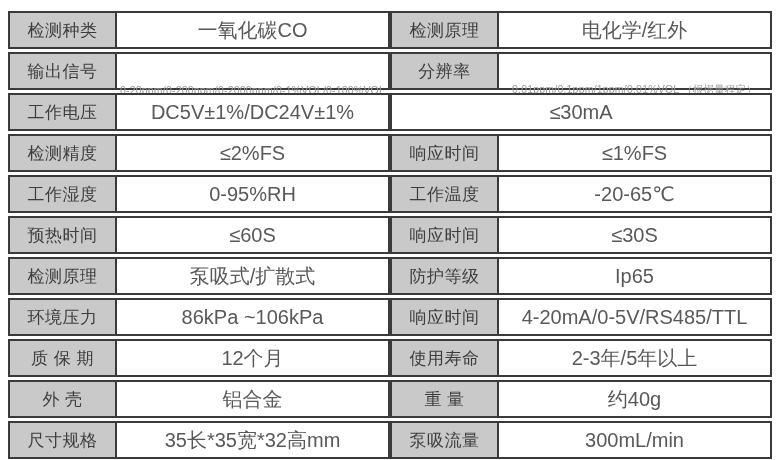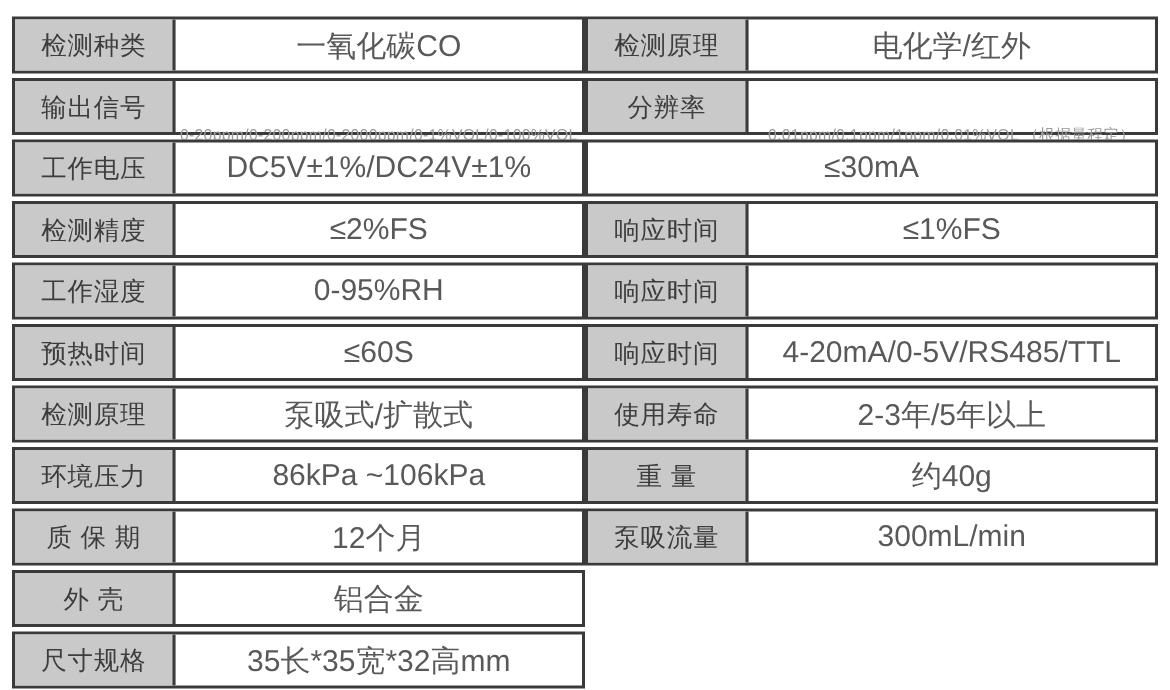--- a/index.html
+++ b/index.html
@@ -120,21 +120,30 @@
       <div class="value-cell small">0.01ppm/0.1ppm/1ppm/0.01%VOL （根据量程定）</div>
     </div>
     <div class="spec-row">
       <div class="value-cell">≤30mA</div>
     </div>
     <div class="spec-row">
       <div class="label-cell">响应时间</div>
       <div class="value-cell">≤1%FS</div>
     </div>
     <div class="spec-row">
+      <div class="label-cell">工作温度</div>
+      <div class="value-cell">-20-65℃</div>
+    </div>
+    <div class="spec-row">
       <div class="label-cell">响应时间</div>
+      <div class="value-cell">≤30S</div>
+    </div>
+    <div class="spec-row">
+      <div class="label-cell">防护等级</div>
+      <div class="value-cell">Ip65</div>
     </div>
     <div class="spec-row">
       <div class="label-cell">响应时间</div>
       <div class="value-cell">4-20mA/0-5V/RS485/TTL</div>
     </div>
     <div class="spec-row">
       <div class="label-cell">使用寿命</div>
       <div class="value-cell">2-3年/5年以上</div>
     </div>
     <div class="spec-row">

